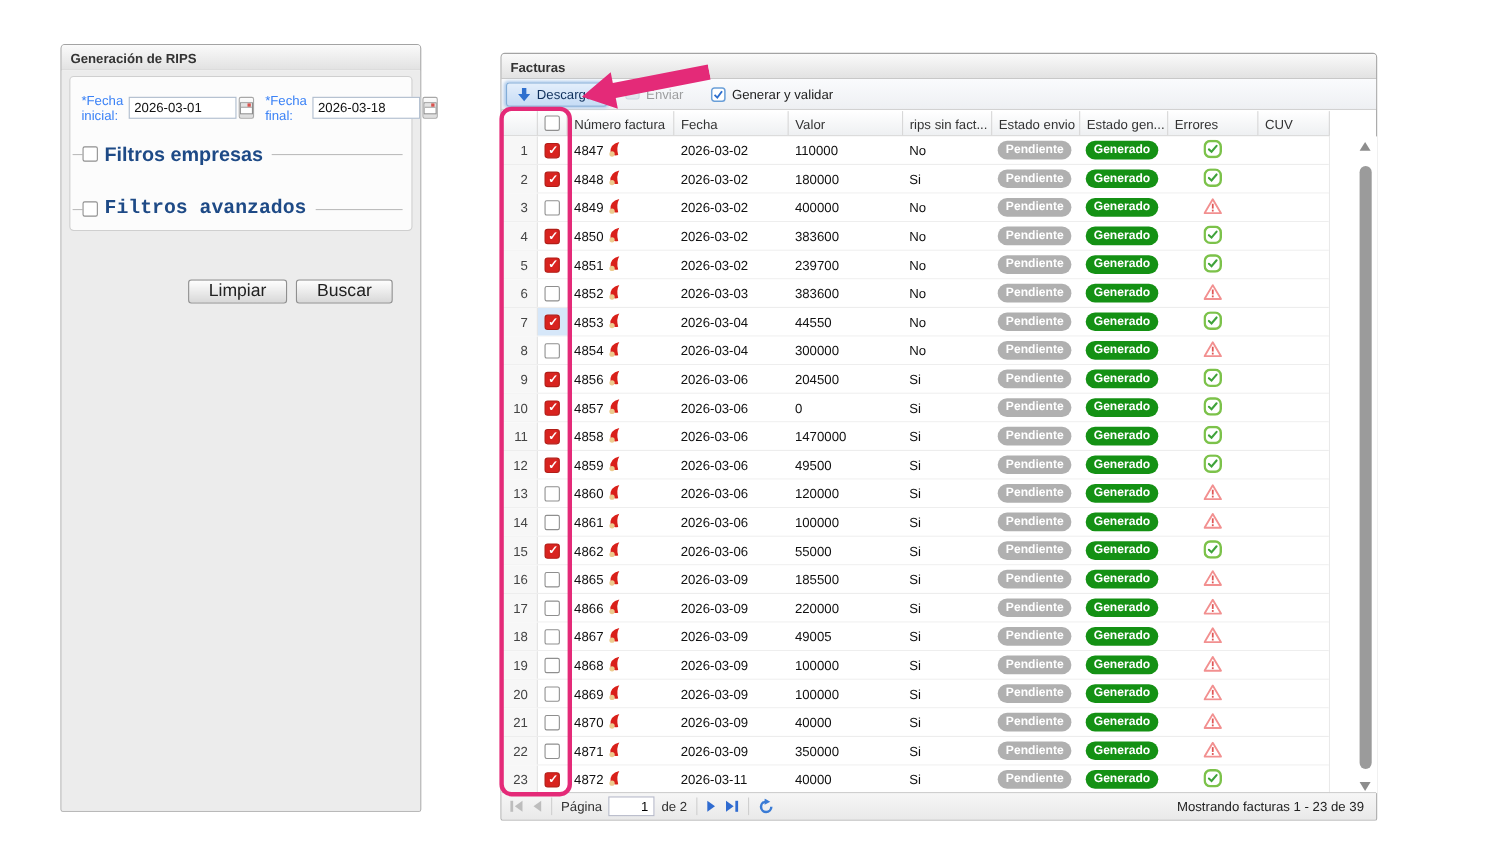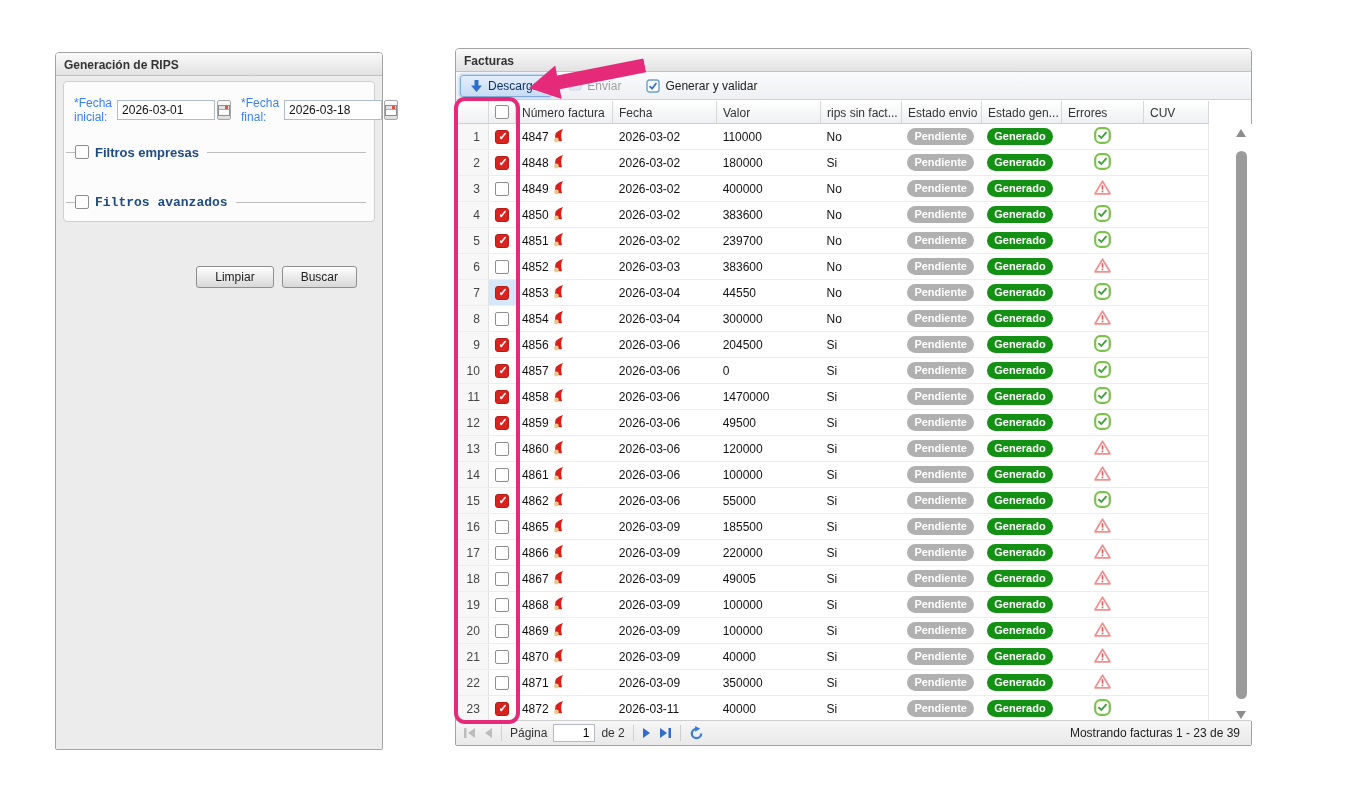--- a/index.html
+++ b/index.html
@@ -14,41 +14,41 @@
   .navlink.visited { color:#7c2472; }
   .navlink.fresh { color:#2222cc; }
   .nw1{width:58px}.nw2{width:62px}.nw3{width:46px}.nw4{width:108px}.nw5{width:108px}
 
   
   .panel { position:absolute; border:1px solid #a3a3a3; border-radius:4px 4px 2px 2px; background:#fff; }
   .panel-header { height:23px; background:linear-gradient(#fafafa,#e2e2e2); border-bottom:1px solid #c2c2c2;
     border-radius:3px 3px 0 0; font-weight:bold; color:#333; padding:5px 8px 0; }
 
   
-  .left-panel { left:55px; top:52px; width:328px; height:698px; }
+  .left-panel { left:55px; top:40px; width:328px; height:698px; }
   .left-body { position:absolute; left:0; top:23px; right:0; bottom:0; background:#ececec; }
   .form-card { position:absolute; left:7px; top:5px; right:7px; height:141px;
     background:#fcfcfc; border:1px solid #cfcfcf; border-radius:4px; }
   .date-row { display:flex; align-items:center; padding:14px 8px 0 10px; }
   .date-row label { margin-right:5px; color:#3b82f6; }
   .date-input { width:98px; height:20px; border:1px solid #aebccd; padding:0 4px; font-family:"Liberation Sans",sans-serif; font-size:12px; color:#111; }
   .cal-btn { width:20px; height:20px; margin-left:2px; background:linear-gradient(#fdfdfd,#dcdcdc);
     border:1px solid #a8a8a8; border-radius:2px; display:inline-flex; align-items:center; justify-content:center; cursor:pointer; }
   .cal-icon { width:12px; height:11px; background:#fff; border:1px solid #8d8d8d; position:relative; }
   .cal-icon::before { content:""; position:absolute; left:0; top:0; right:0; height:3px; background:#e3e3e3; border-bottom:1px solid #aaa; }
   .cal-icon::after { content:""; position:absolute; right:1px; top:0; width:3px; height:3px; background:#d9534f; }
   .filter-row { display:flex; align-items:center; margin:18px 8px 0 2px; height:20px; }
   .filter-row.second { margin-top:30px;font-family:Liberation Mono, monospace; }
   .dash { width:9px; height:1px; background:#bdbdbd; }
   .hline { flex:1; height:1px; background:#bdbdbd; }
   .cbx { width:14px; height:14px; background:#fff; border:1px solid #8f8f8f; border-radius:2px; display:inline-block; position:relative; cursor:pointer; }
-  .filter-label { font-weight:bold; color:#1e4a86; margin:0 8px 0 6px; font-size:13px; }
+  .filter-label { font-weight:bold; color:#1e4a86; margin:0 8px 0 6px; font-size:18px; }
   .form-buttons { position:absolute; right:18px; top:112px; display:flex; gap:8px; }
   .btn { height:22px; padding:0 18px; background:linear-gradient(#fefefe,#d8d8d8);
-    border:1px solid #8f8f8f; border-radius:3px; font-family:"Liberation Sans",sans-serif; font-size:12px; color:#222; cursor:pointer; }
+    border:1px solid #8f8f8f; border-radius:3px; font-family:"Liberation Sans",sans-serif; font-size:16px; color:#222; cursor:pointer; }
 
   
   .right-panel { left:455px; top:48px; width:797px; height:698px; }
   .toolbar { position:absolute; left:0; top:23px; right:0; height:28px; background:linear-gradient(#fafbfd,#eef0f3);
     border-bottom:1px solid #d2d2d2; display:flex; align-items:center; padding:0 4px; gap:7px; }
   .tb-btn { display:inline-flex; align-items:center; gap:5px; height:22px; padding:0 8px; border-radius:3px;
     font-family:"Liberation Sans",sans-serif; font-size:12px; color:#123a66; background:transparent; border:1px solid transparent; cursor:pointer; }
   .tb-btn.primary { background:linear-gradient(#e4eefb,#c6dcf5); border:1px solid #82acd7; box-shadow:0 0 3px 1px #aecbec; color:#10305c; }
   .tb-btn.disabled { opacity:.45; color:#333; }
   .tb-btn.flat { color:#222; }

